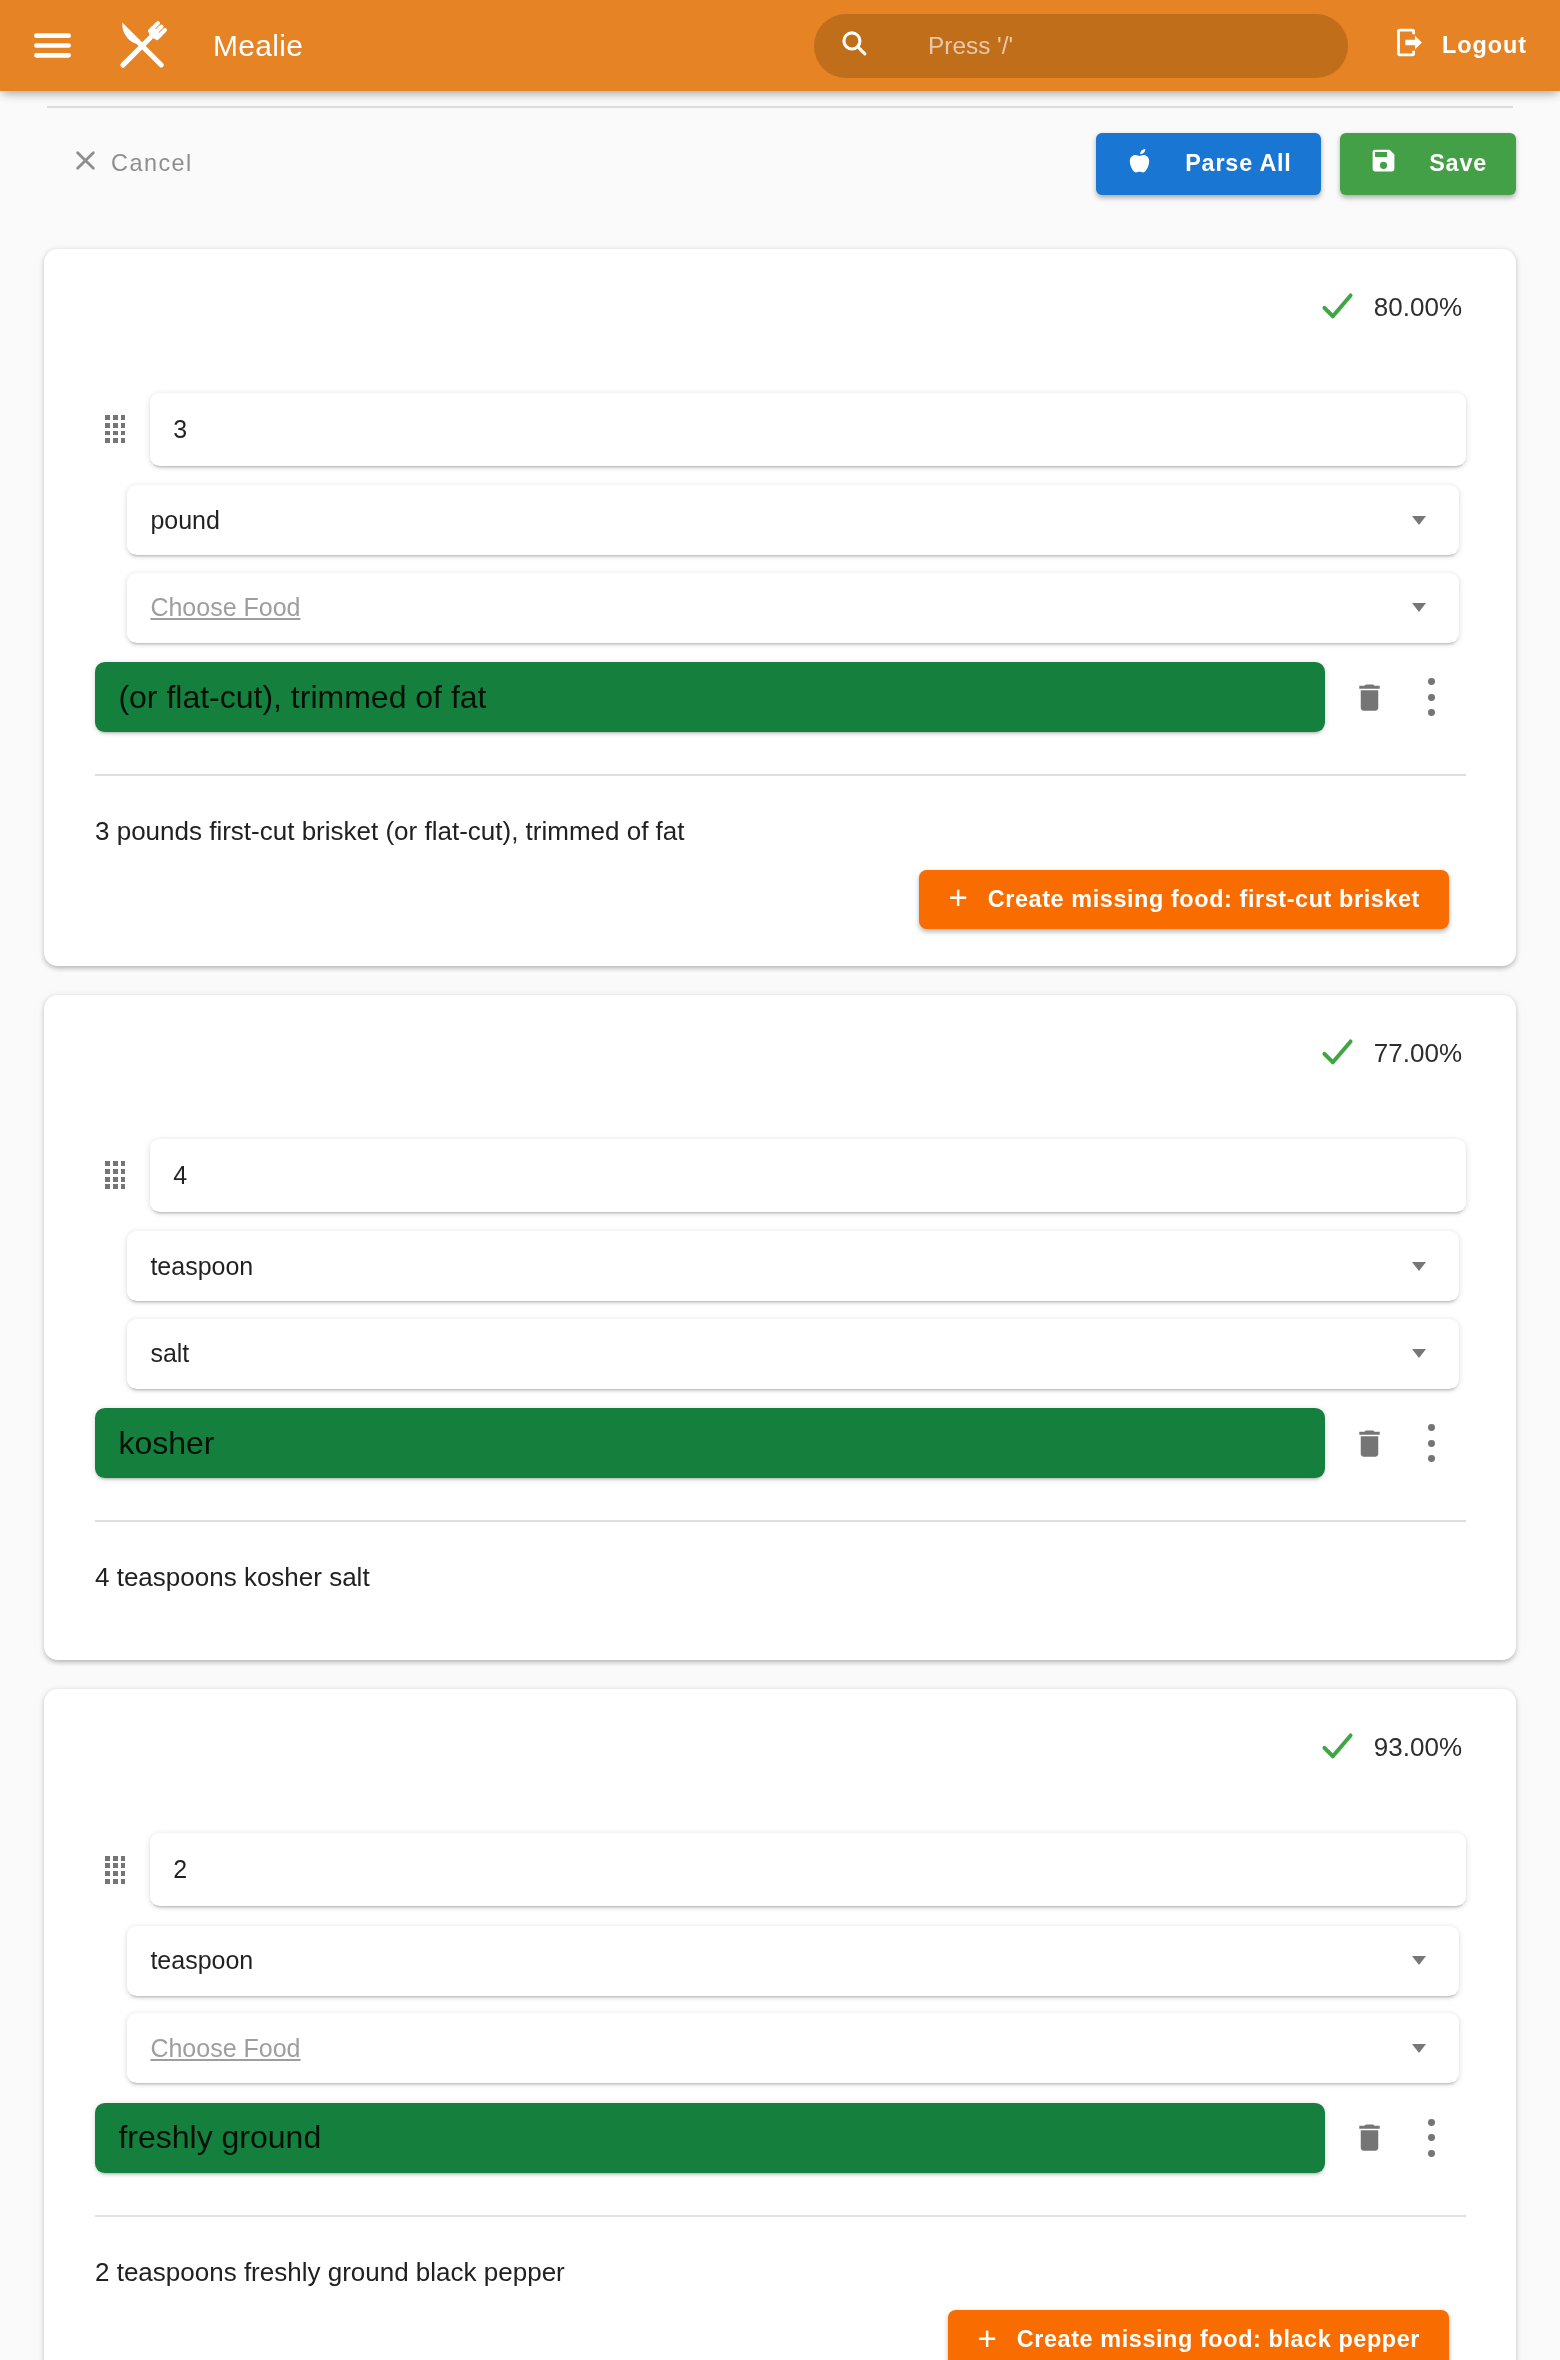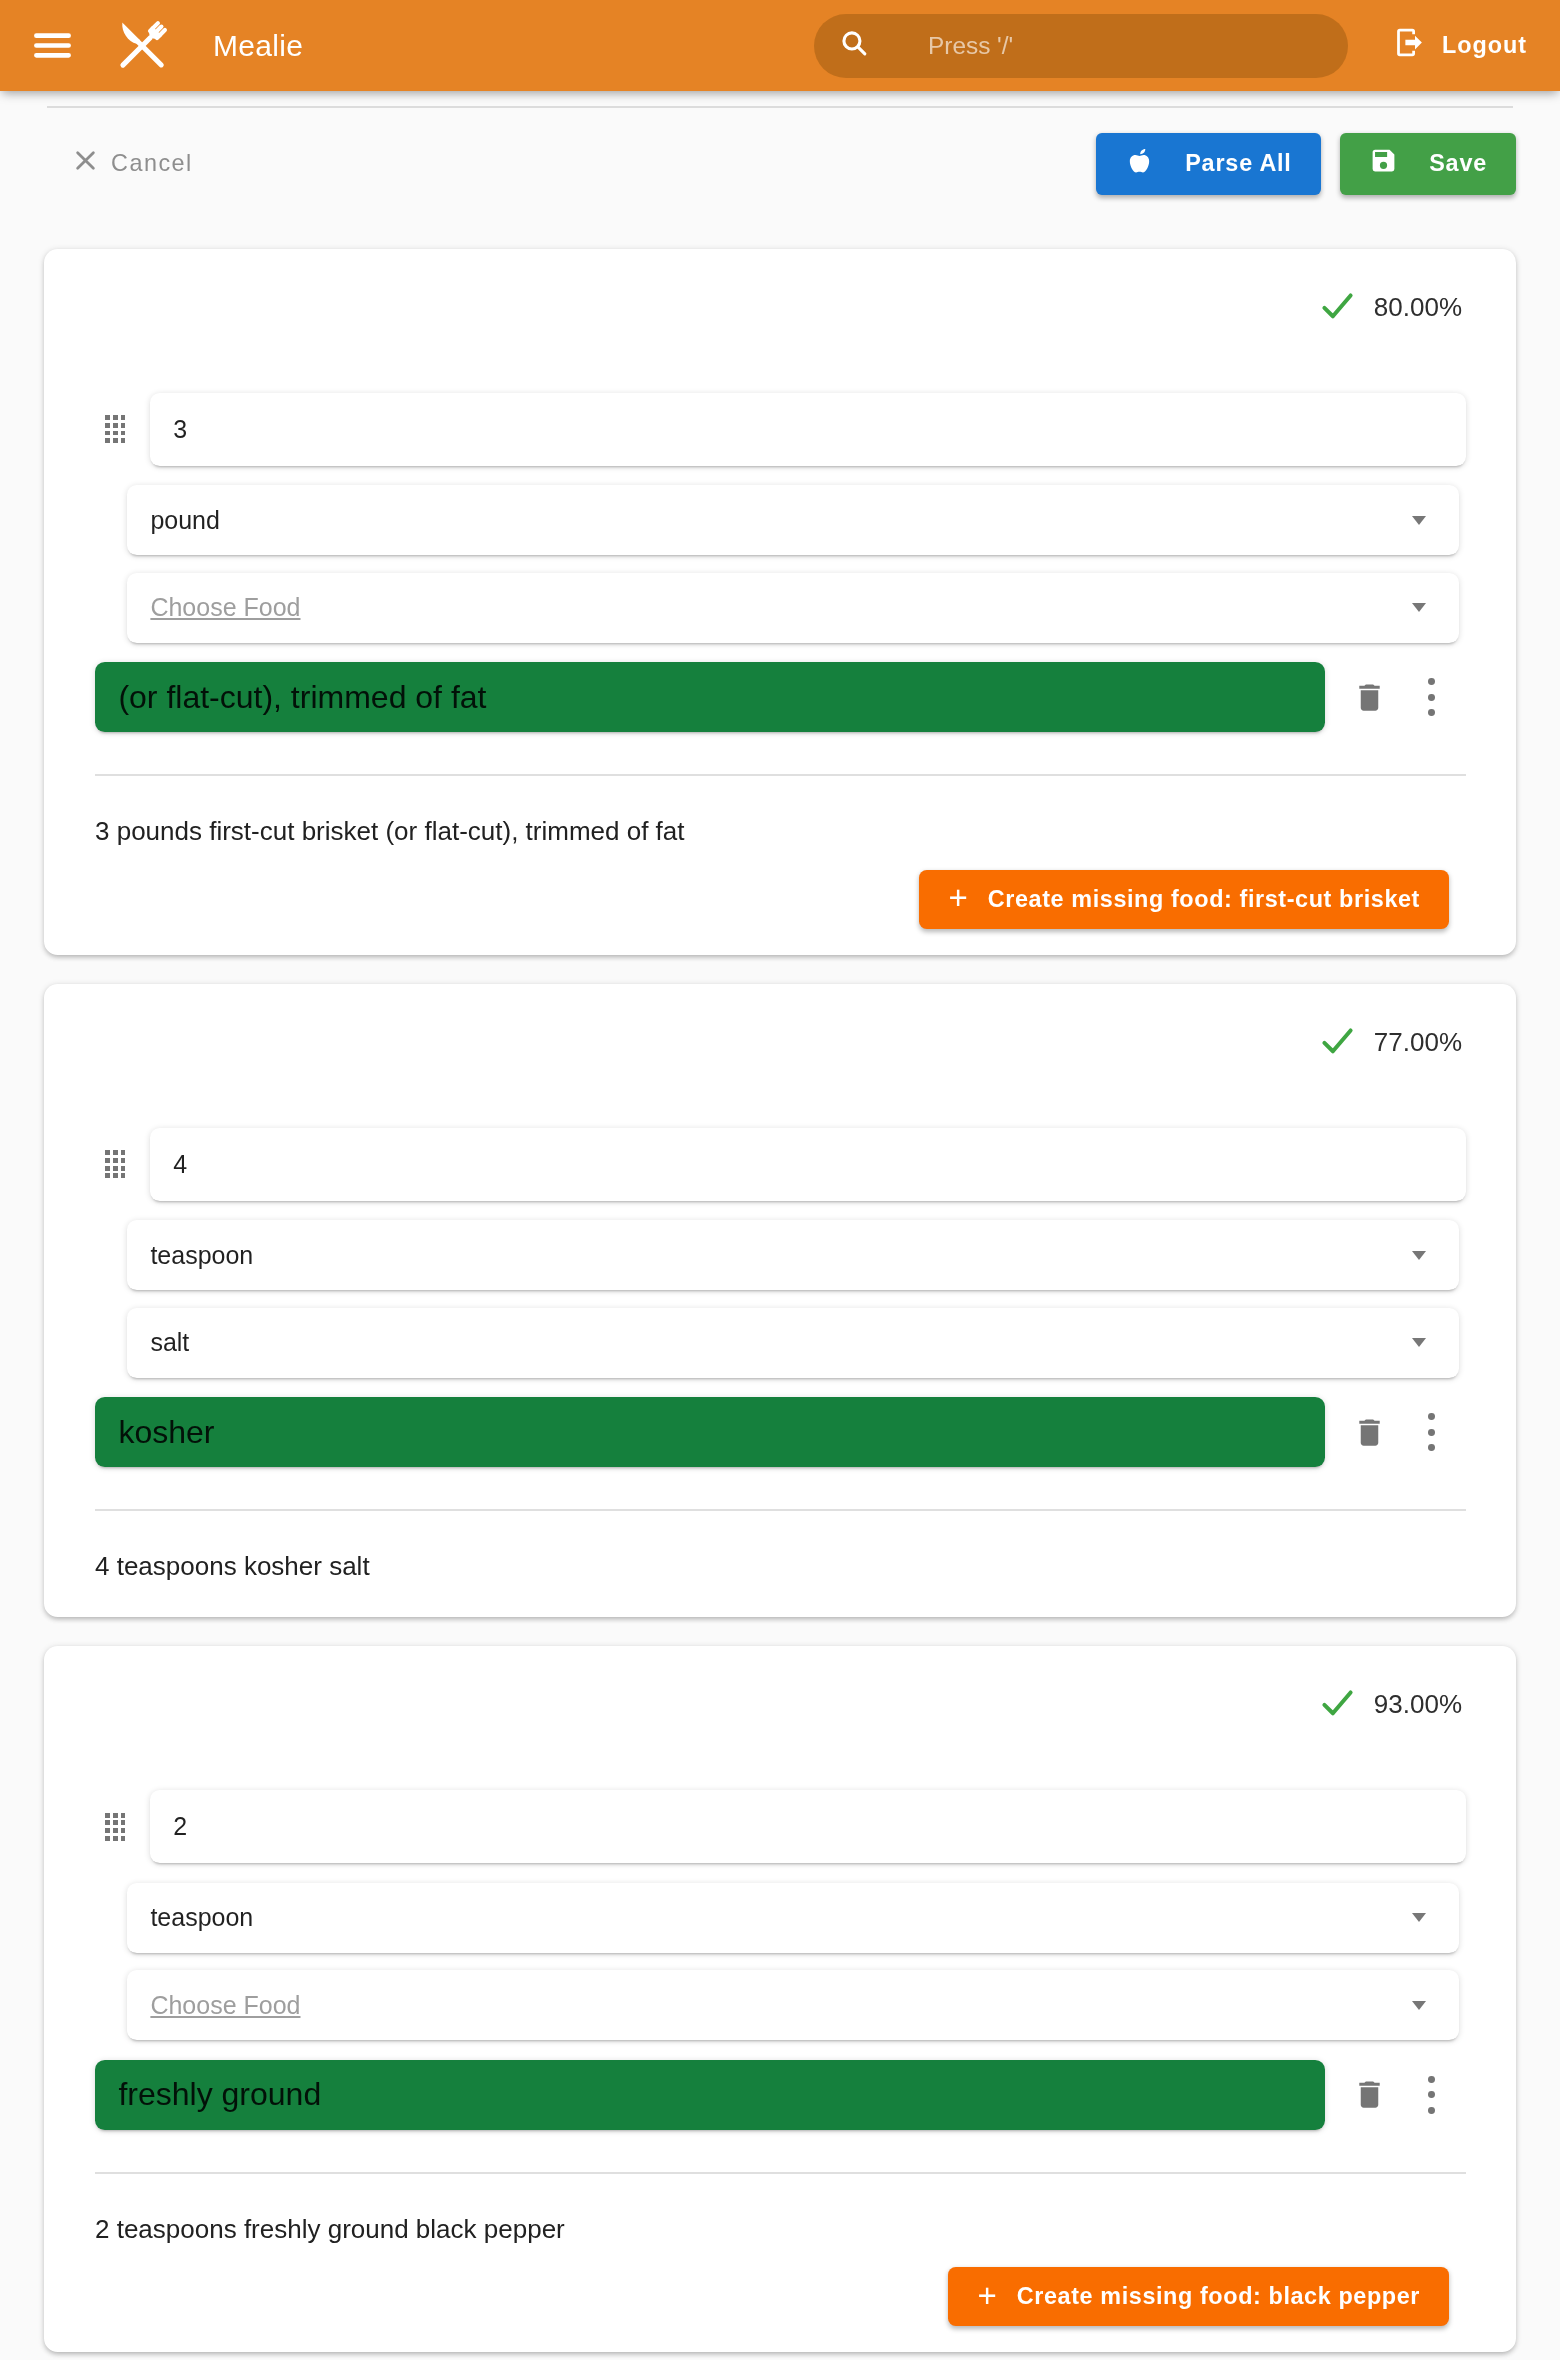--- a/index.html
+++ b/index.html
@@ -110,23 +110,23 @@
   }
   .btn-parse { background: #1976D2; margin-left: auto; }
   .btn-save  { background: #43A047; margin-left: 19.5px; }
 
   
   .card {
     background: #fff;
     border-radius: 13.7px;
     box-shadow: 0 2.9px 4.9px -1px rgba(0,0,0,0.22), 0 1px 7.8px rgba(0,0,0,0.12);
     margin-top: 29px;
-    padding-bottom: 26px;
-  }
-  .card.no-create { padding-bottom: 34px; }
+    padding-bottom: 37px;
+  }
+  .card.no-create { padding-bottom: 66px; }
   .conf-row {
     display: flex;
     justify-content: flex-end;
     align-items: center;
     gap: 17.6px;
     padding: 41px 54px 0 0;
     height: 76px;
   }
   .conf-text { font-size: 26px; color: #2E2E2E; }
 

